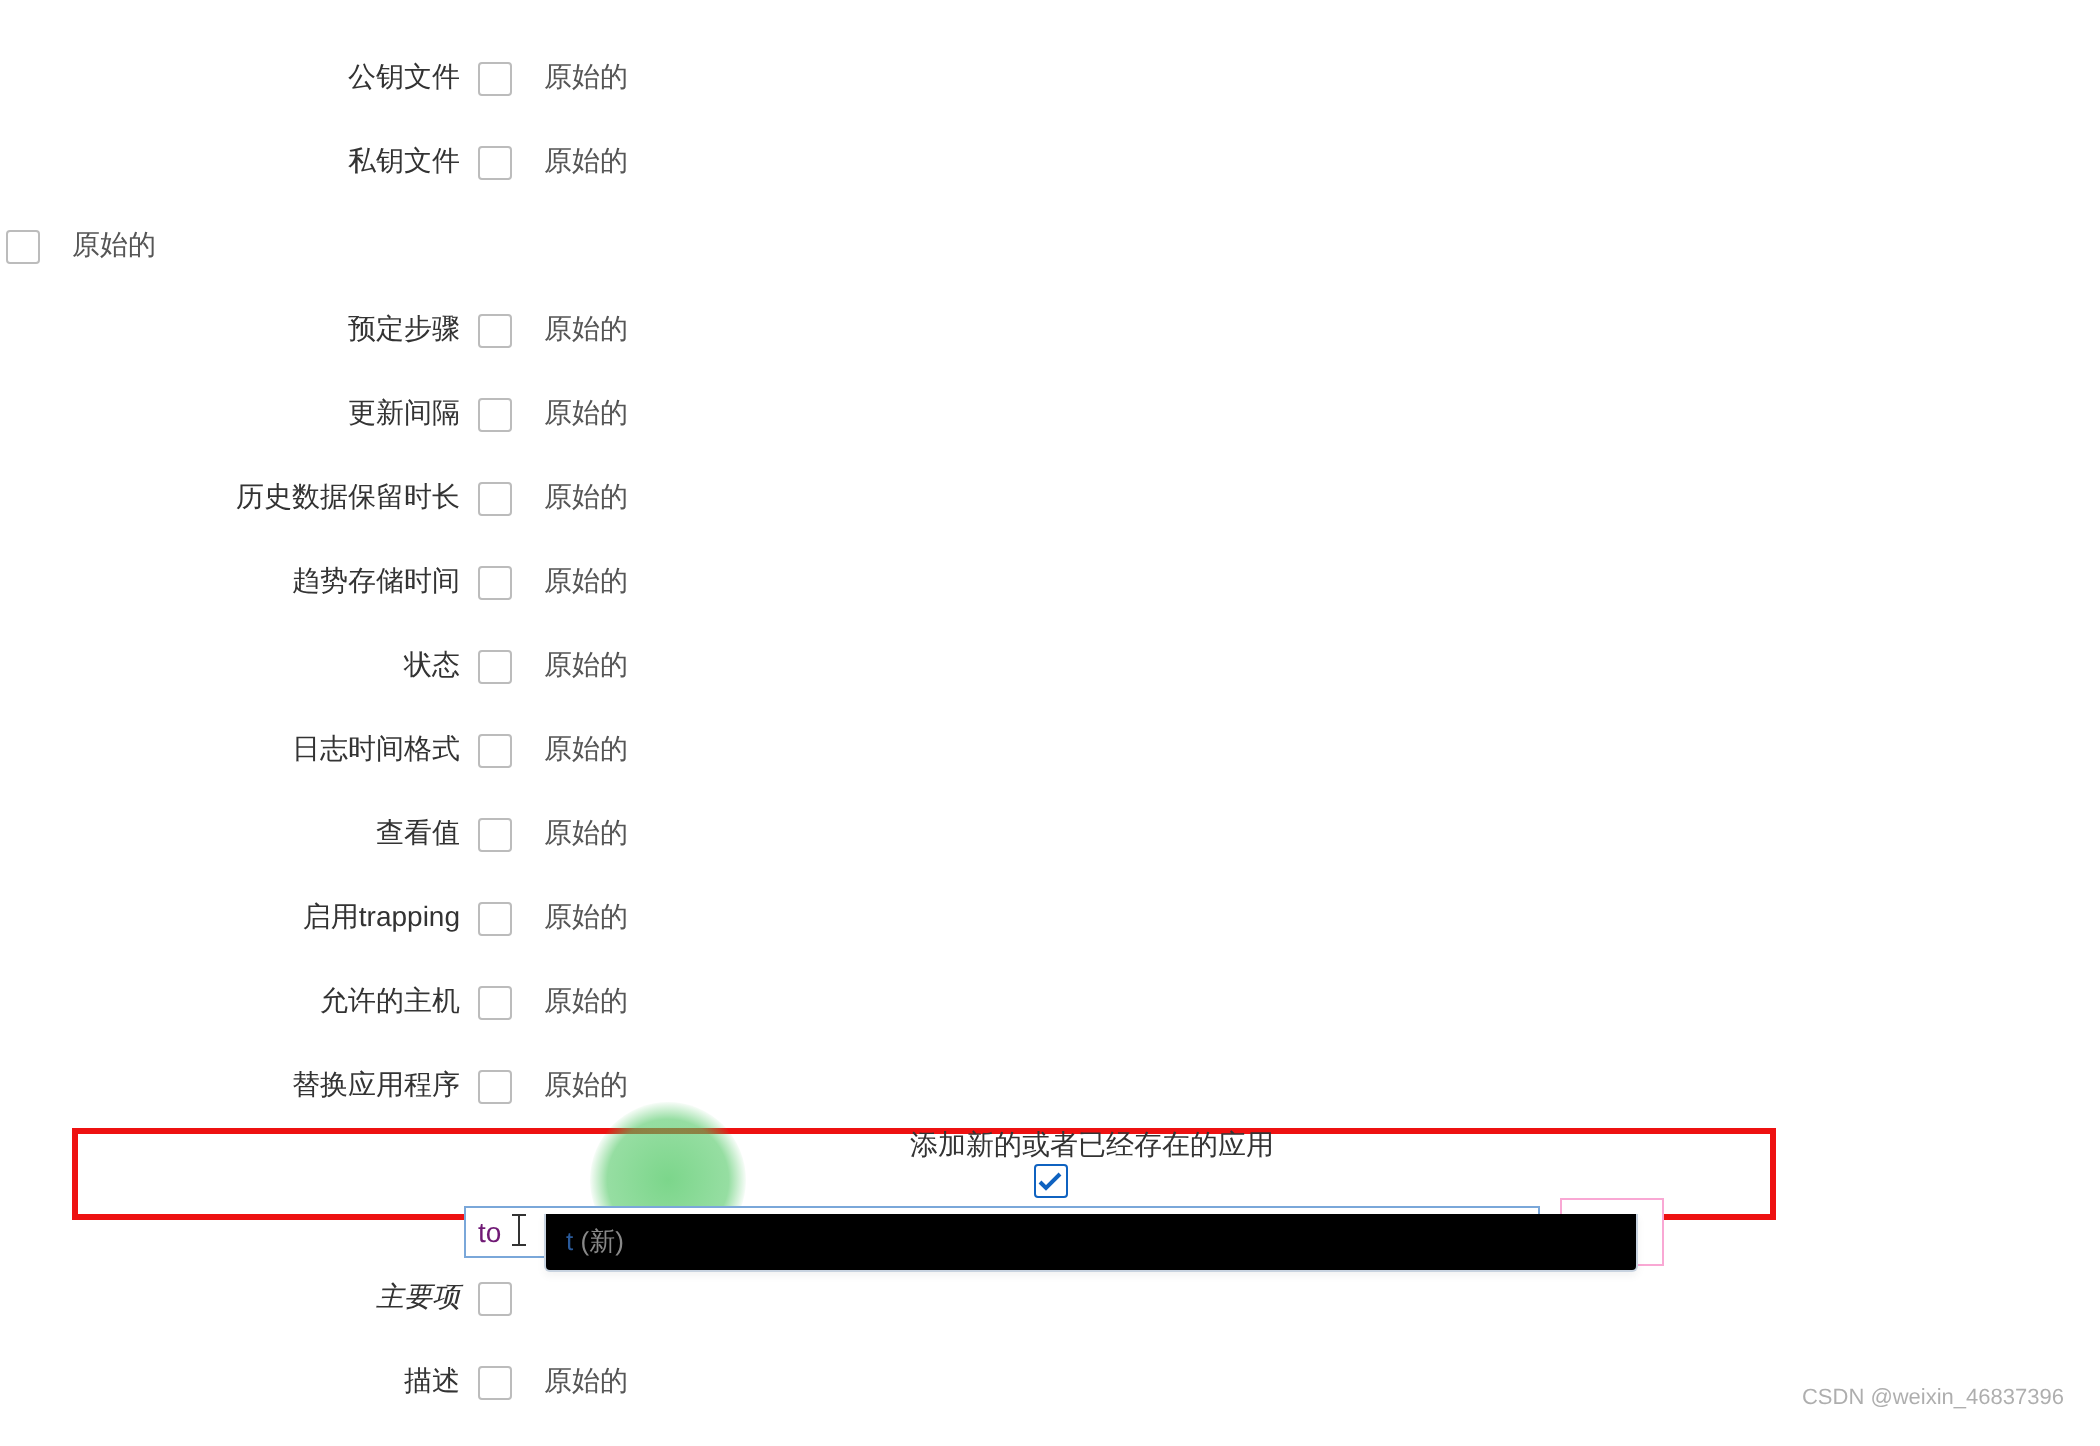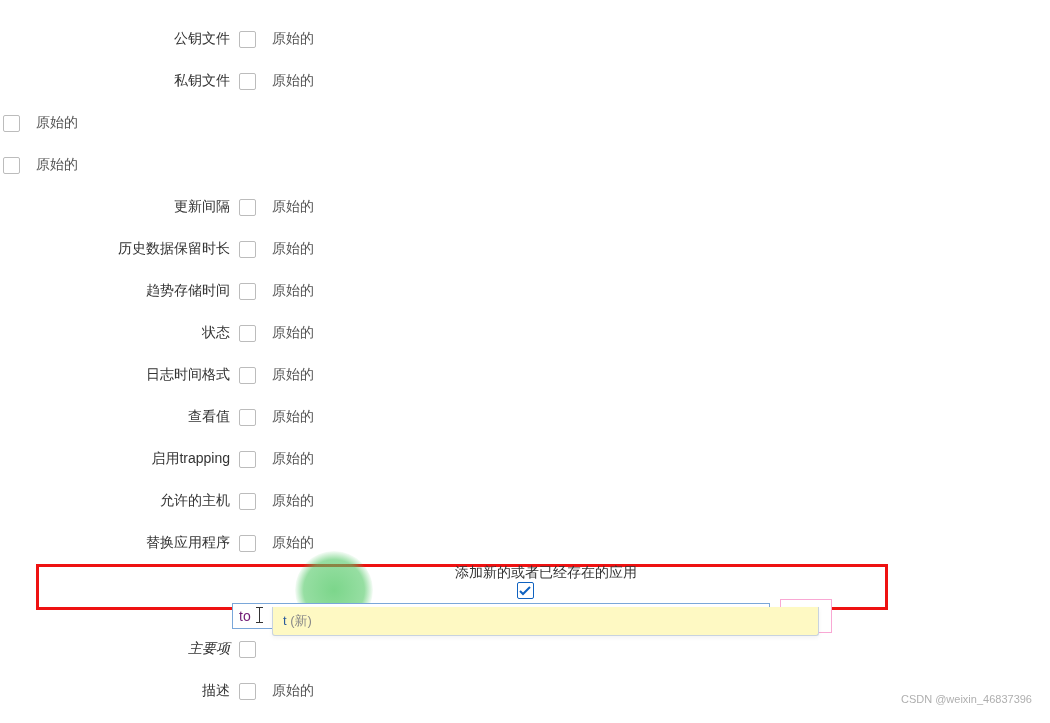--- a/index.html
+++ b/index.html
@@ -108,21 +108,21 @@
     cursor: pointer;
     font-size: 13px;
   }
   .dropdown {
     position: absolute;
     left: 272px;
     top: 43px;
     width: 547px;
     border: 1px solid #c8d3e0;
     border-top: none;
-    background: #fef9c3;
+    background: #000000;
     border-radius: 0 0 3px 3px;
     z-index: 2;
     box-shadow: 0 2px 4px rgba(0,0,0,0.05);
   }
   .dropdown-item {
     padding: 5px 10px;
     color: #2a5a9a;
     font-size: 13px;
     cursor: pointer;
   }
@@ -179,20 +179,21 @@
   </div>
 
   <div class="row">
     <div class="check-col">
         <div class="chk"></div>
       </div>
     <div class="value-col">原始的</div>
   </div>
 
   <div class="row">
+    <div class="label-col">预定步骤</div>
     <div class="check-col">
         <div class="chk"></div>
       </div>
     <div class="value-col">原始的</div>
   </div>
 
   <div class="row">
     <div class="label-col">更新间隔</div>
     <div class="check-col">
         <div class="chk"></div>

